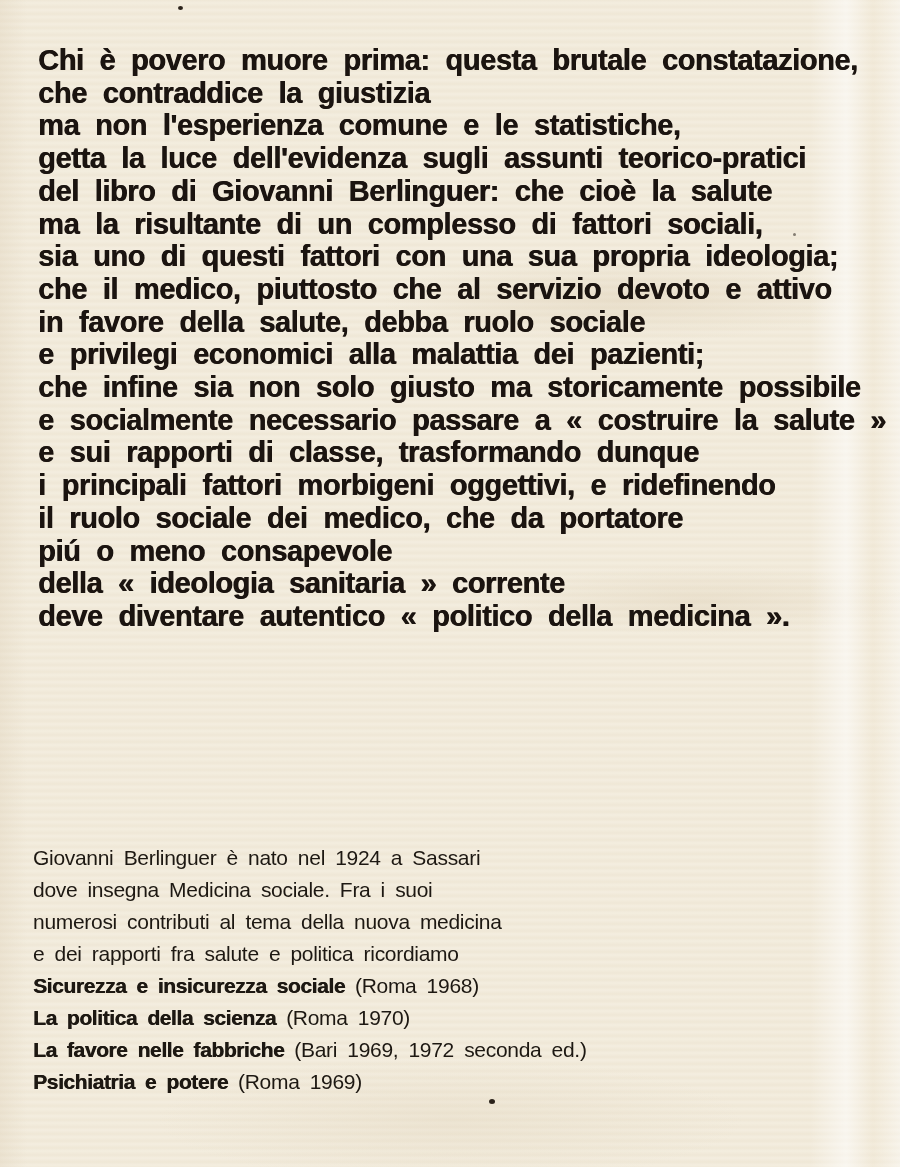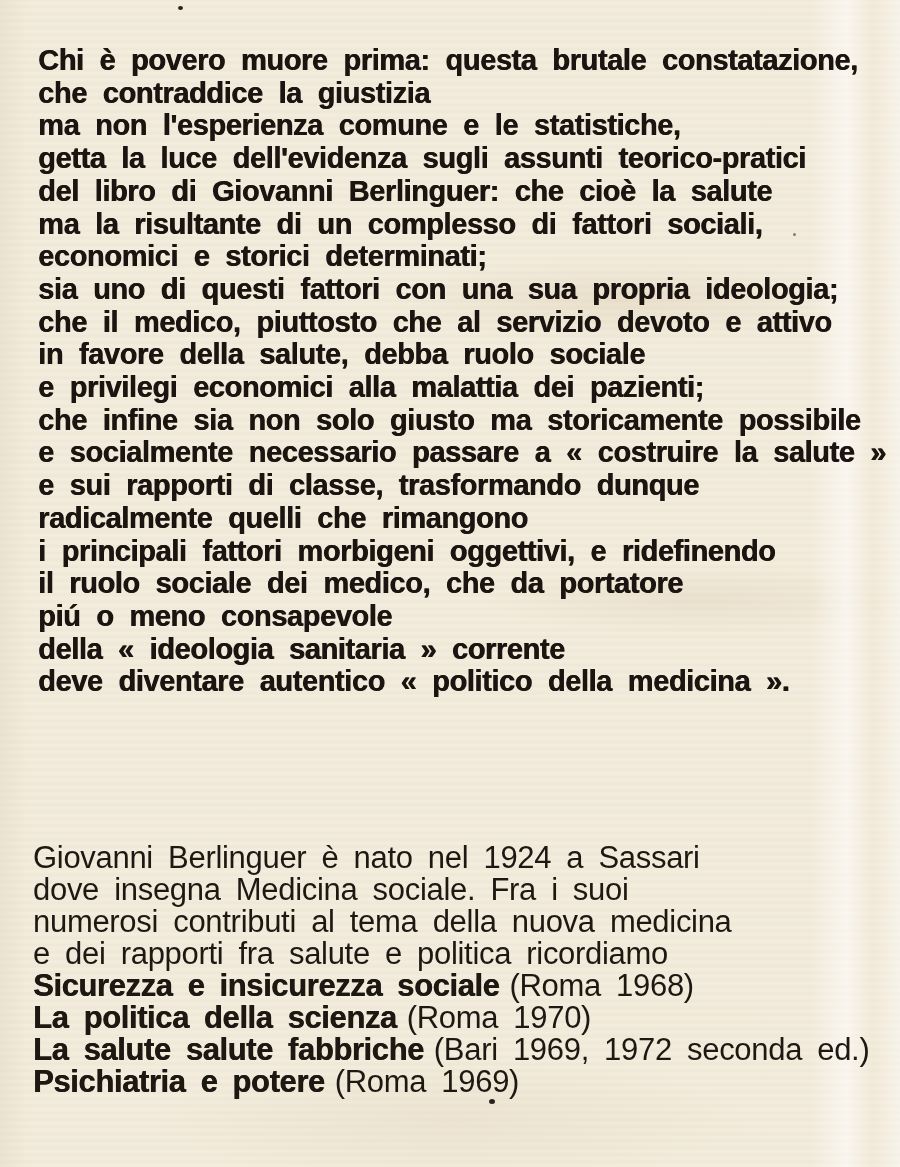--- a/index.html
+++ b/index.html
@@ -43,21 +43,21 @@
     white-space: nowrap;
   }
 
   
   .bio {
     position: absolute;
     left: 33px;
     top: 842px;
     right: 14px;
     color: #1d1812;
-    font-size: 31px;
+    font-size: 21px;
     line-height: 32px;
     font-weight: 400;
     letter-spacing: -0.3px;
     word-spacing: 0.22em;
   }
   .bio-line {
     white-space: nowrap;
   }
   .work-line {
     white-space: nowrap;
@@ -87,50 +87,48 @@
 
 <div class="page">
 
   <div class="blurb">
     <div class="blurb-line">Chi è povero muore prima: questa brutale constatazione,</div>
     <div class="blurb-line">che contraddice la giustizia</div>
     <div class="blurb-line">ma non l'esperienza comune e le statistiche,</div>
     <div class="blurb-line">getta la luce dell'evidenza sugli assunti teorico-pratici</div>
     <div class="blurb-line">del libro di Giovanni Berlinguer: che cioè la salute</div>
     <div class="blurb-line">ma la risultante di un complesso di fattori sociali,</div>
-    <div class="blurb-line">economici e storici determinati;</div>
     <div class="blurb-line">sia uno di questi fattori con una sua propria ideologia;</div>
     <div class="blurb-line">che il medico, piuttosto che al servizio devoto e attivo</div>
     <div class="blurb-line">in favore della salute, debba ruolo sociale</div>
     <div class="blurb-line">e privilegi economici alla malattia dei pazienti;</div>
     <div class="blurb-line">che infine sia non solo giusto ma storicamente possibile</div>
     <div class="blurb-line">e socialmente necessario passare a « costruire la salute »</div>
     <div class="blurb-line">e sui rapporti di classe, trasformando dunque</div>
-    <div class="blurb-line">radicalmente quelli che rimangono</div>
     <div class="blurb-line">i principali fattori morbigeni oggettivi, e ridefinendo</div>
     <div class="blurb-line">il ruolo sociale dei medico, che da portatore</div>
     <div class="blurb-line">piú o meno consapevole</div>
     <div class="blurb-line">della « ideologia sanitaria » corrente</div>
     <div class="blurb-line">deve diventare autentico « politico della medicina ».</div>
   </div>
 
   <div class="bio">
     <div class="bio-line">Giovanni Berlinguer è nato nel 1924 a Sassari</div>
     <div class="bio-line">dove insegna Medicina sociale. Fra i suoi</div>
     <div class="bio-line">numerosi contributi al tema della nuova medicina</div>
     <div class="bio-line">e dei rapporti fra salute e politica ricordiamo</div>
 
     <div class="work-line">
       <span class="work-title">Sicurezza e insicurezza sociale</span><span class="work-pub">(Roma 1968)</span>
     </div>
     <div class="work-line">
       <span class="work-title">La politica della scienza</span><span class="work-pub">(Roma 1970)</span>
     </div>
     <div class="work-line">
-      <span class="work-title">La salute salute fabbriche</span><span class="work-pub">(Bari 1969, 1972 seconda ed.)</span>
+      <span class="work-title">La favore nelle fabbriche</span><span class="work-pub">(Bari 1969, 1972 seconda ed.)</span>
     </div>
     <div class="work-line">
       <span class="work-title">Psichiatria e potere</span><span class="work-pub">(Roma 1969)</span>
     </div>
   </div>
 
   <div class="speck speck-1"></div>
   <div class="speck speck-2"></div>
   <div class="speck speck-3"></div>
 

